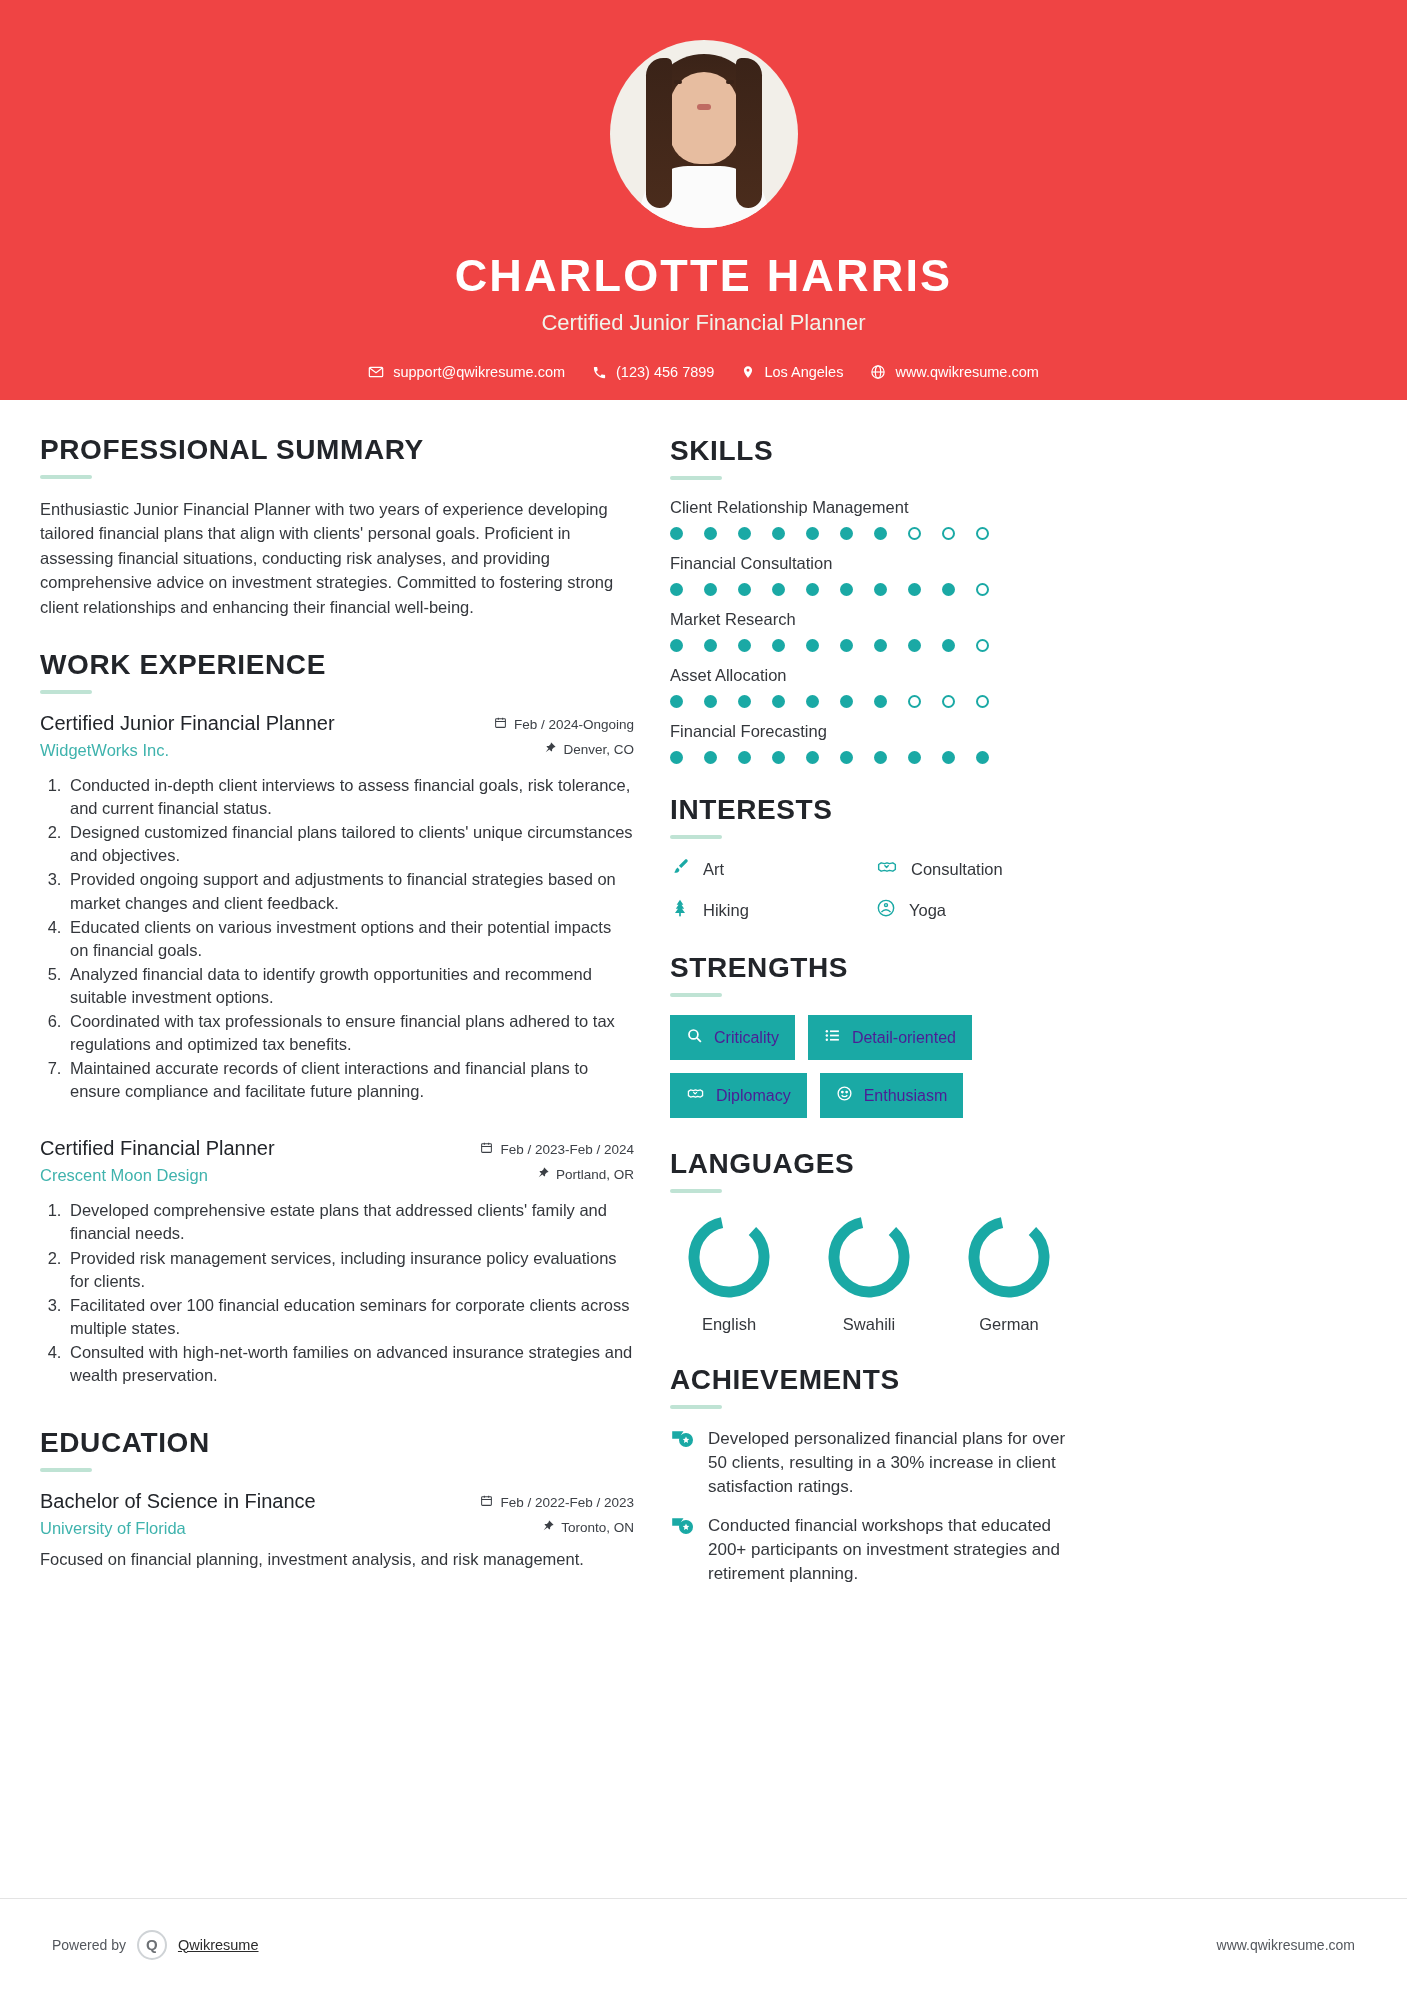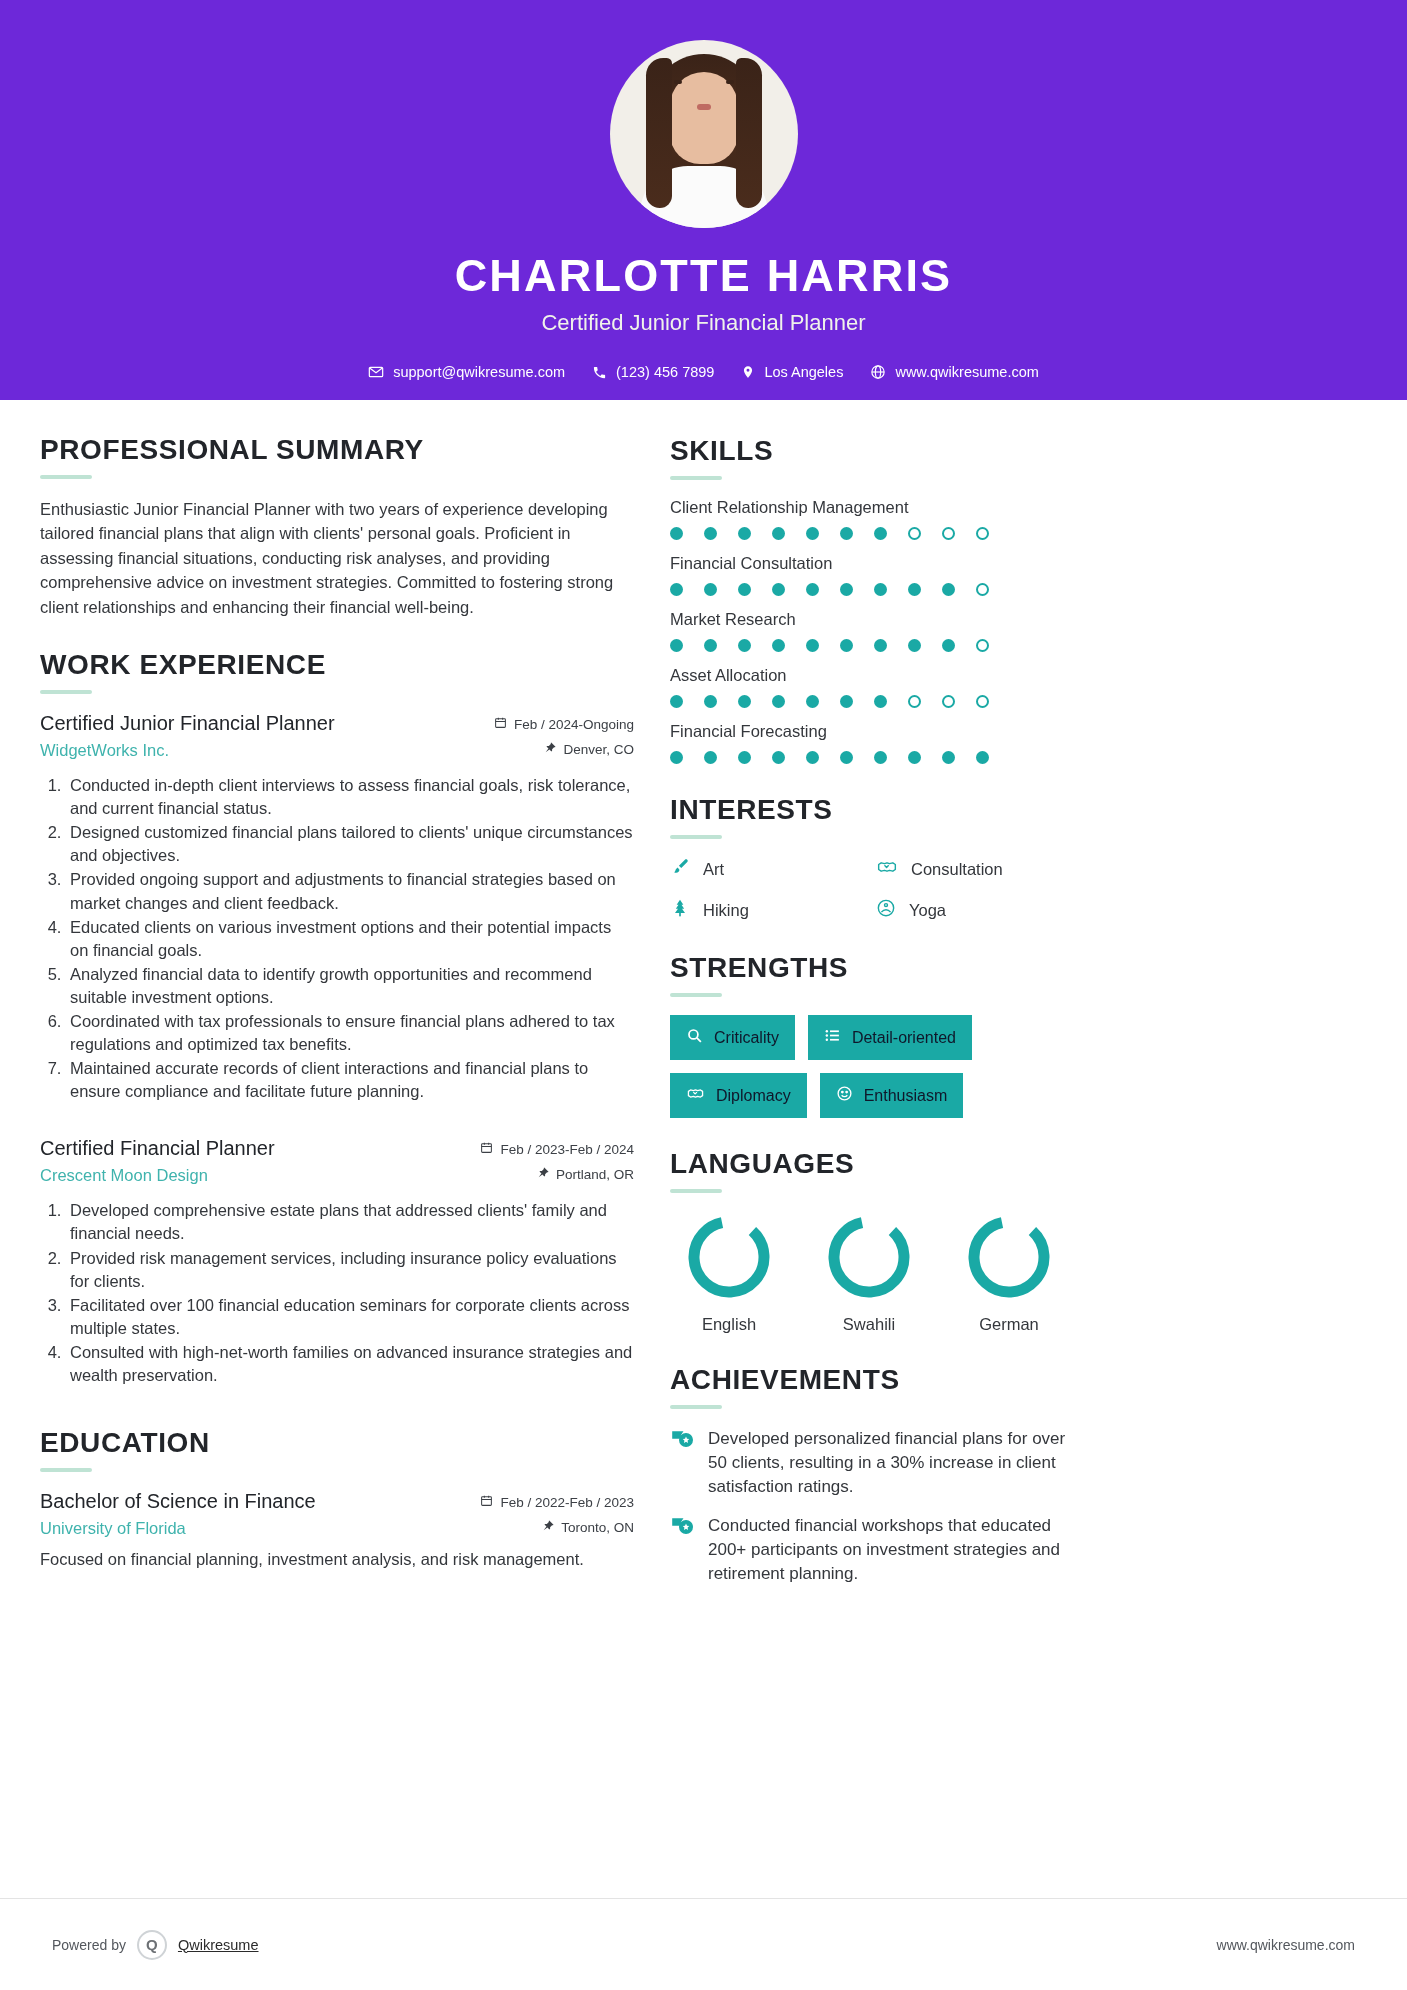--- a/index.html
+++ b/index.html
@@ -7,21 +7,21 @@
     width: 1407px;
     height: 1990px;
     background: #ffffff;
     font-family: "Liberation Sans", sans-serif;
     color: #2b2b2b;
     overflow: hidden;
   }
 
   
   .header {
-    background: #6d28d9;
+    background: #ef4444;
     height: 400px;
     width: 100%;
     display: flex;
     flex-direction: column;
     align-items: center;
     padding-top: 40px;
   }
   .avatar {
     width: 188px;
     height: 188px;
@@ -183,21 +183,21 @@
     row-gap: 17px;
     column-gap: 8px;
     margin-top: 2px;
   }
   .interest { display: flex; align-items: center; gap: 13px; font-size: 16.5px; color: #34373c; }
 
   
   .str-grid { display: flex; flex-wrap: wrap; gap: 13px; margin-top: 4px; }
   .str-chip {
     background: #1aa9a5;
-    color: #0f172a;
+    color: #4c1d95;
     font-size: 16px;
     padding: 12px 16px;
     display: flex;
     align-items: center;
     gap: 11px;
     white-space: nowrap;
   }
 
   
   .lang-row { display: flex; gap: 22px; margin-top: 12px; }

